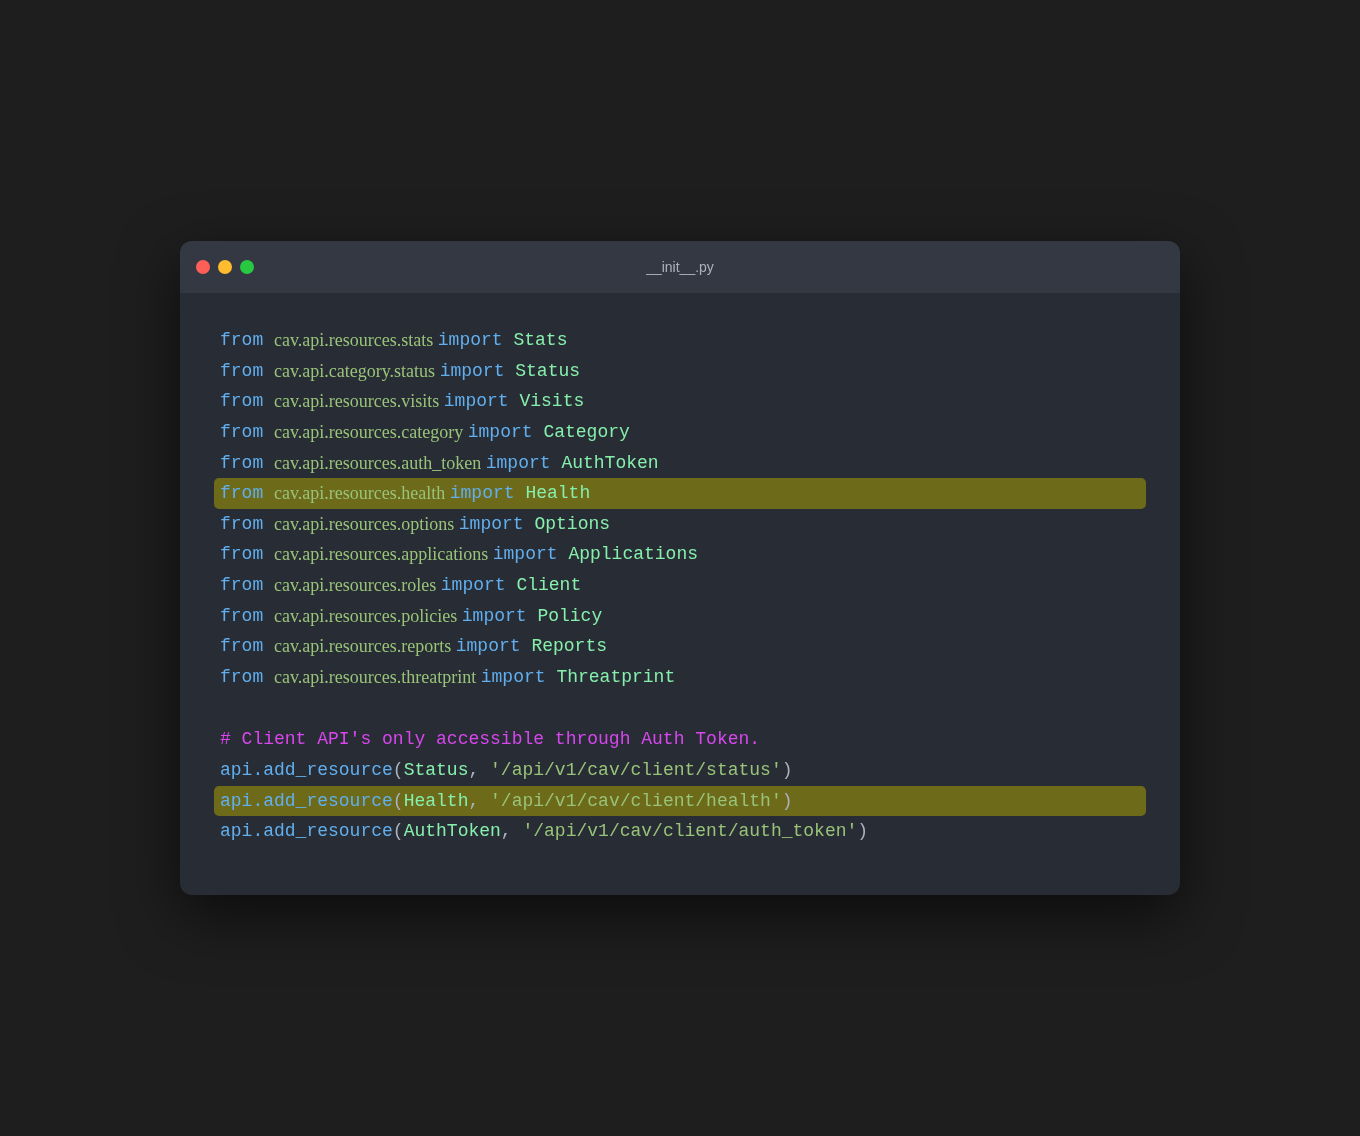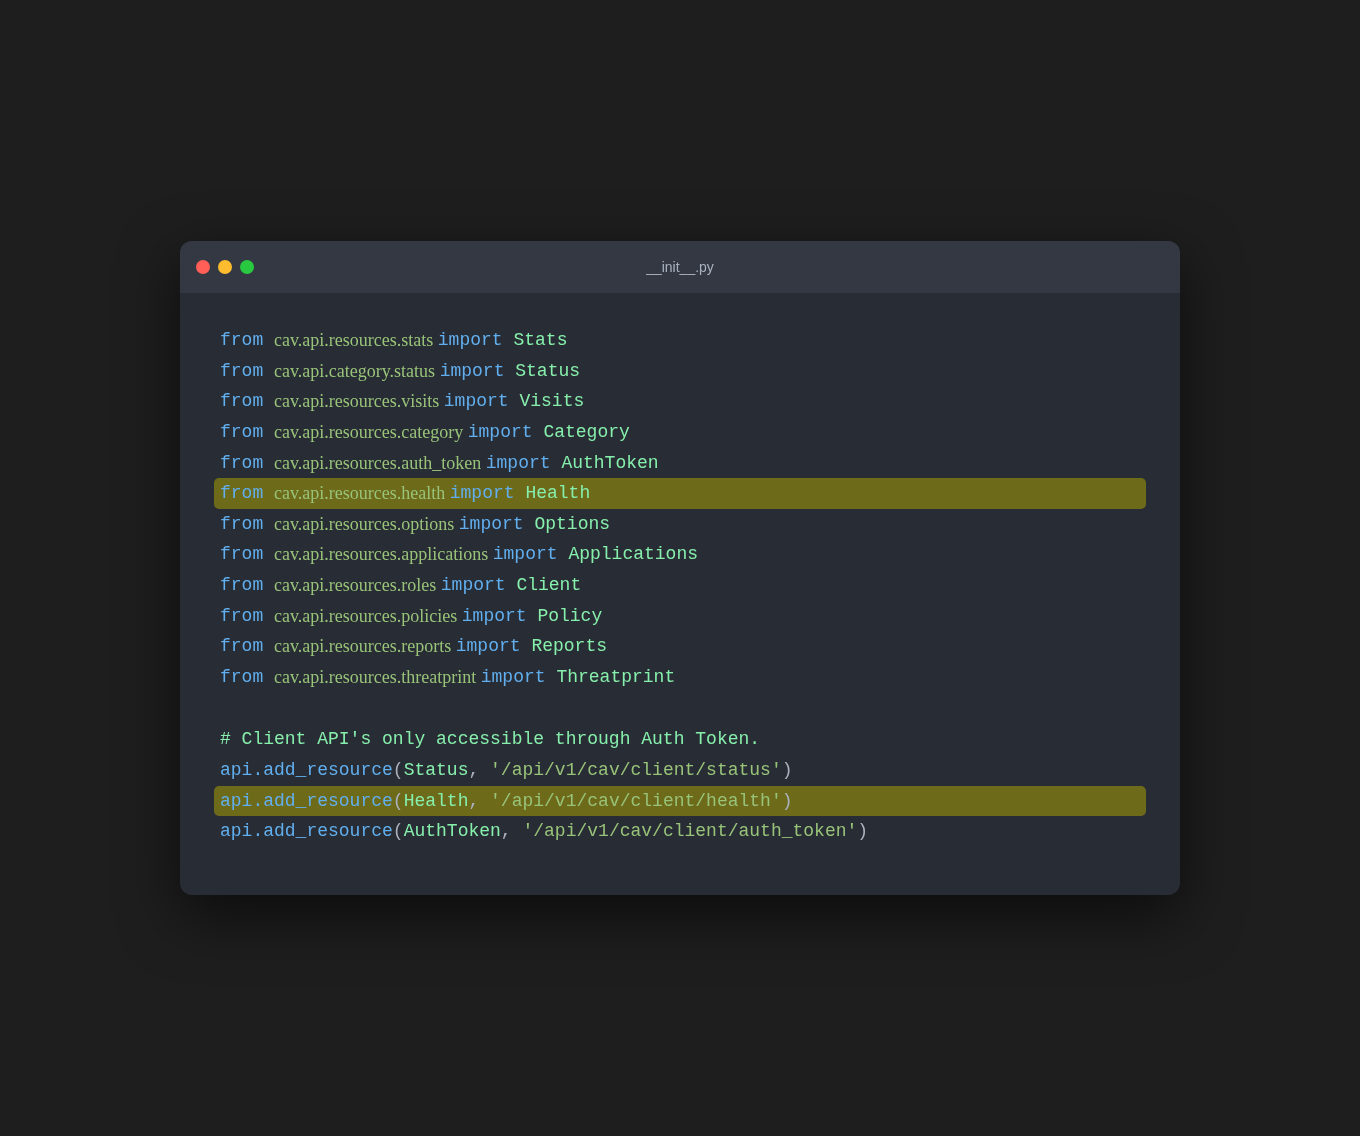--- a/index.html
+++ b/index.html
@@ -105,21 +105,21 @@
     .module {
       color: #98c379;
       font-family: Liberation Serif, serif;
     }
 
     .classname {
       color: #86efac;
     }
 
     .comment {
-      color: #86efac;
+      color: #d946ef;
     }
 
     .fn-name {
       color: #61afef;
     }
 
     .string {
       color: #98c379;
     }
 

